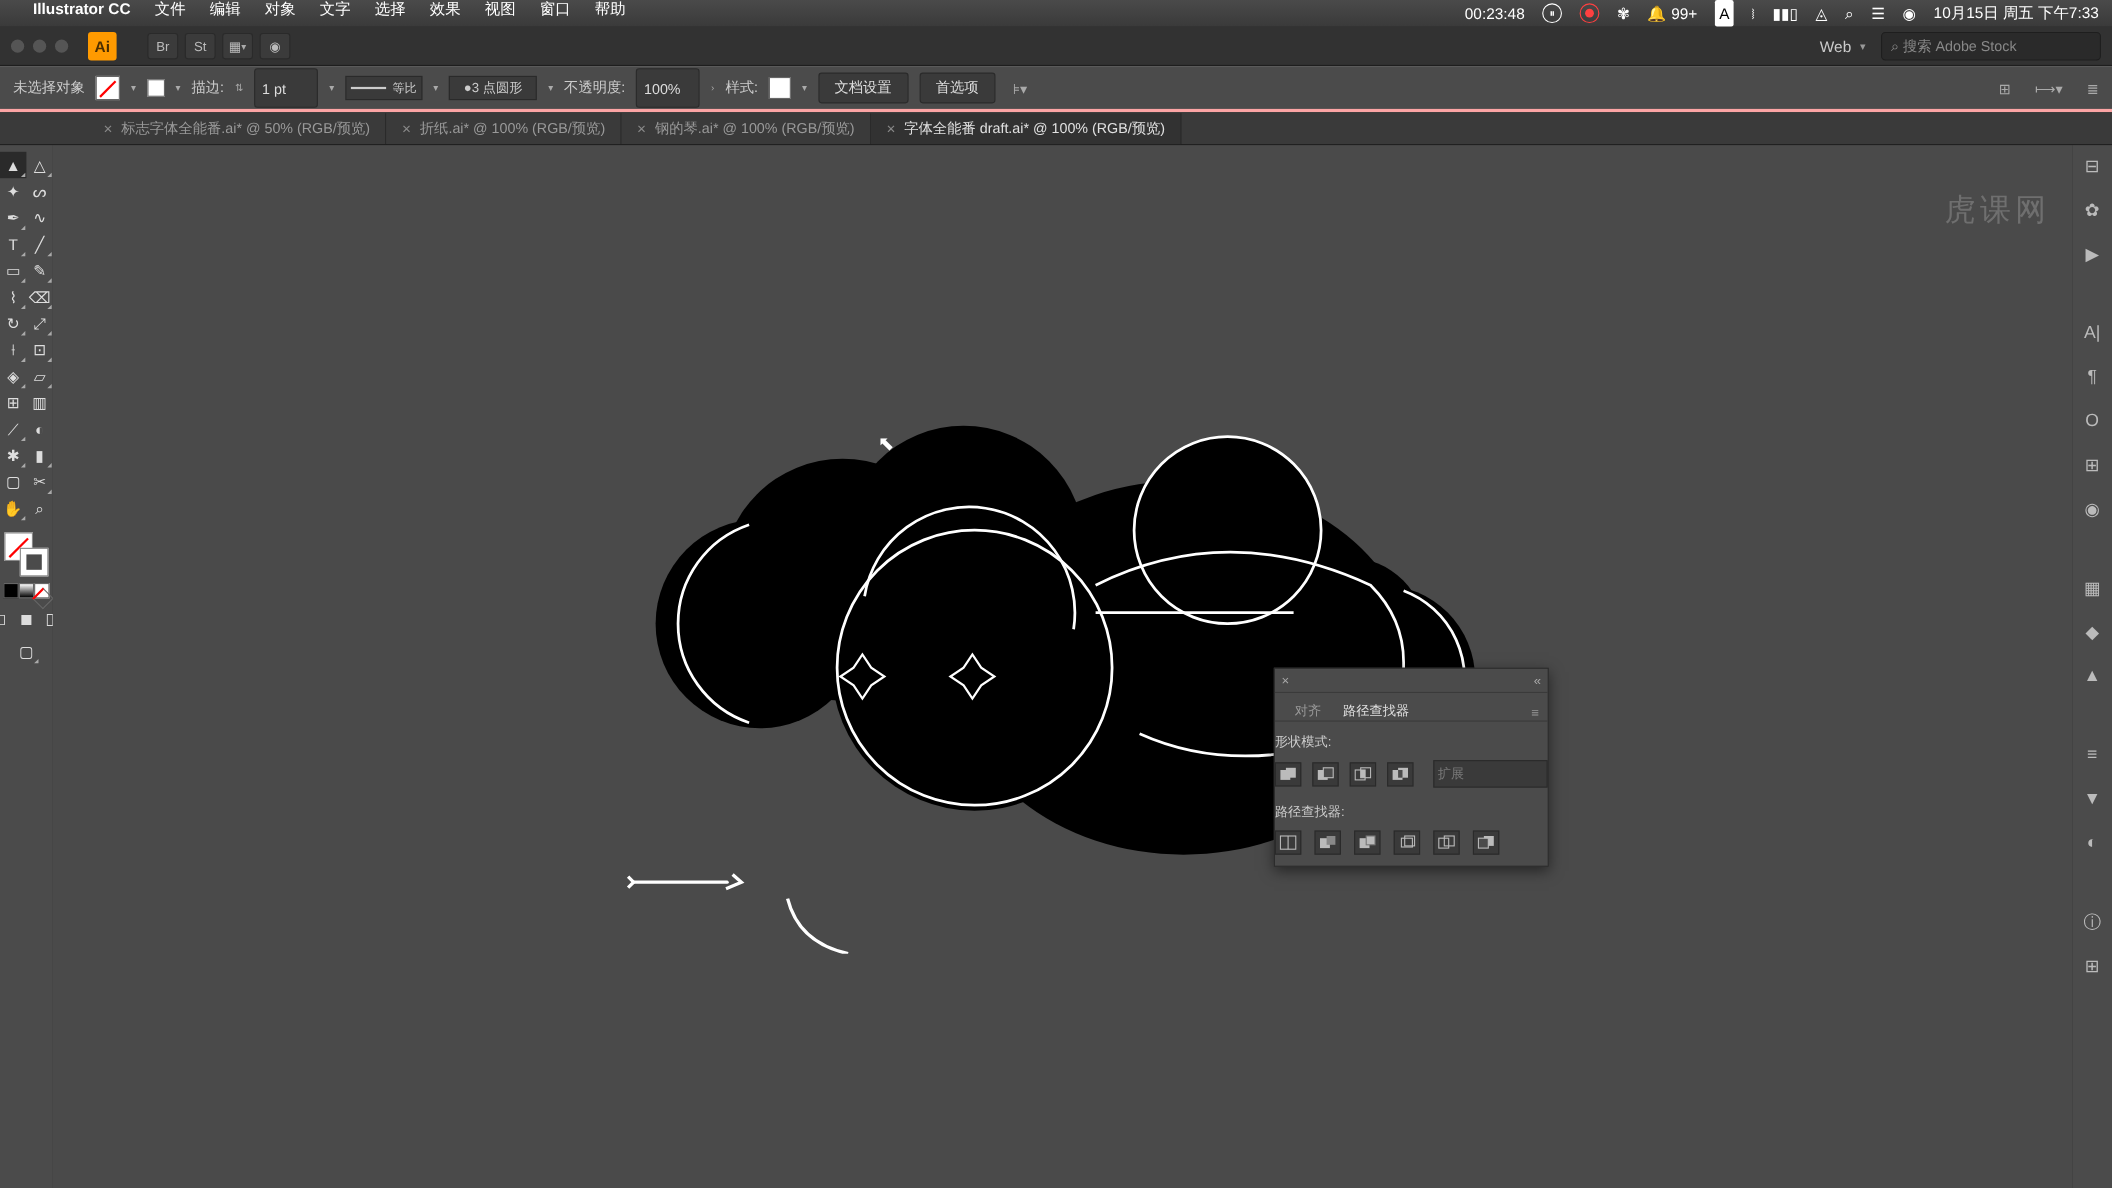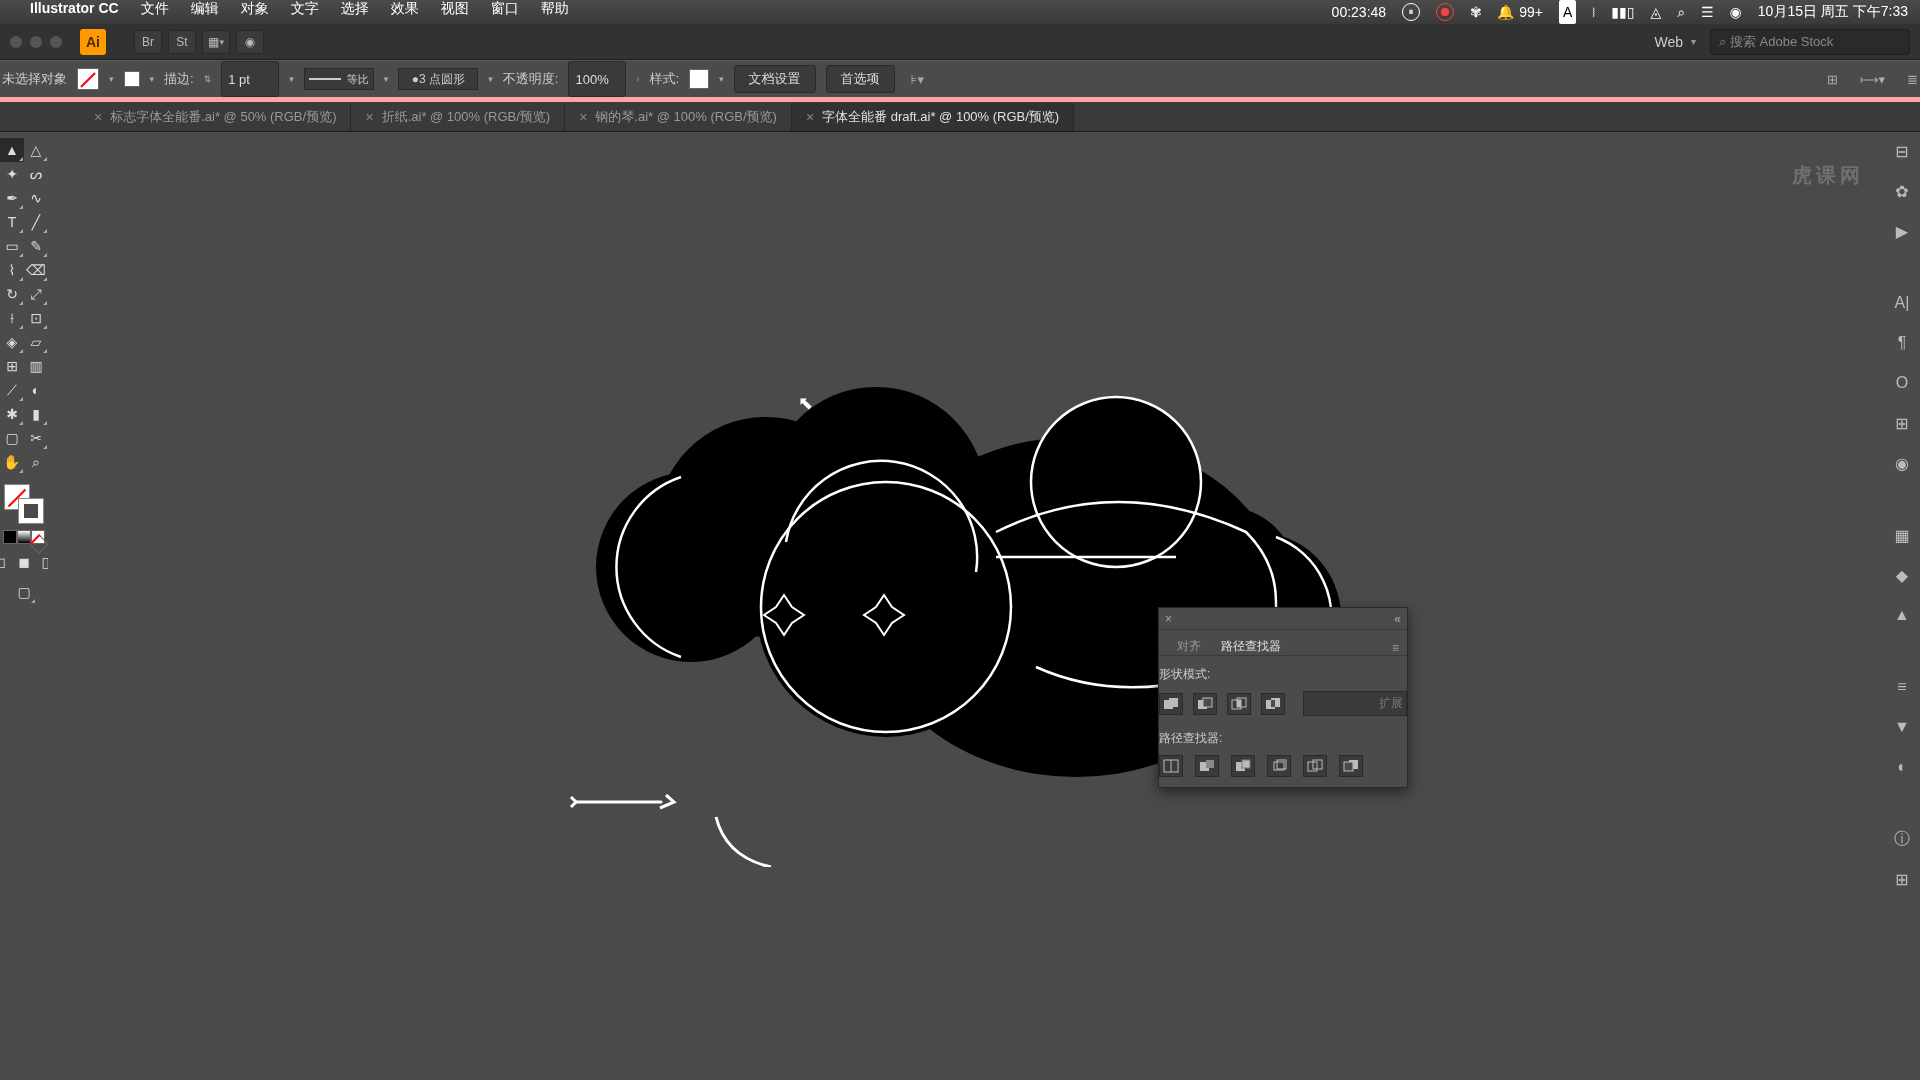--- a/index.html
+++ b/index.html
@@ -15,21 +15,21 @@
 .rec-rec::after{content:"";width:8px;height:8px;background:#ff4040;border-radius:50%}
 .app-header{height:36px;background:#323232;display:flex;align-items:center;padding:0 10px;border-bottom:1px solid #1e1e1e}
 .traffic{display:flex;gap:8px;margin-right:18px}
 .traffic span{width:12px;height:12px;border-radius:50%;background:#555}
 .ai-logo{width:26px;height:26px;background:#ff9a00;color:#4b2e00;font-weight:700;display:flex;align-items:center;justify-content:center;border-radius:3px;margin-right:28px;font-size:14px}
 .hdr-btn{width:28px;height:24px;background:#3b3b3b;border:1px solid #2a2a2a;display:flex;align-items:center;justify-content:center;margin-right:6px;color:#bbb;font-size:12px;border-radius:3px}
 .hdr-spacer{flex:1}
 .doc-profile{color:#ccc;font-size:14px;margin-right:8px}
 .chev{font-size:10px;color:#999;margin-right:14px}
 .search-box{display:flex;align-items:center;background:#2a2a2a;border:1px solid #1e1e1e;border-radius:4px;padding:2px 8px;width:200px;height:26px;color:#888}
-.control-bar{height:42px;background:#4b4b4b;border-top:1px solid #5a5a5a;border-bottom:5px solid #fca5a5;display:flex;align-items:center;padding:0 2px;gap:10px}
+.control-bar{height:42px;background:#4b4b4b;border-top:1px solid #5a5a5a;border-bottom:3px solid #fca5a5;display:flex;align-items:center;padding:0 12px;gap:10px}
 .ctrl-label{color:#ccc;font-size:13px}
 .swatch{width:22px;height:22px;border:1px solid #666;position:relative}
 .swatch.none{background:#fff}
 .swatch.none::after{content:"";position:absolute;left:0;right:0;top:50%;border-top:2px solid red;transform:rotate(-45deg)}
 .swatch.white{background:#fff}
 .mini-chev{font-size:9px;color:#aaa}
 .ctrl-input{background:#3a3a3a;border:1px solid #2a2a2a;color:#ddd;padding:2px 6px;width:58px;height:36px;border-radius:3px;font-size:13px}
 .stroke-prev{width:70px;height:22px;background:#3a3a3a;border:1px solid #2a2a2a;display:flex;align-items:center;padding:0 4px}
 .stroke-prev .line{flex:1;height:2px;background:#ccc}
 .profile-prev{width:80px;height:22px;background:#3a3a3a;border:1px solid #2a2a2a;display:flex;align-items:center;justify-content:center;color:#ccc;font-size:12px}
@@ -61,23 +61,23 @@
 .panel-head .x{color:#aaa;font-size:12px;margin-right:auto}
 .panel-head .coll{color:#aaa;font-size:12px}
 .panel-tabs{display:flex;height:26px;align-items:flex-end;padding:0 8px;border-bottom:1px solid #3a3a3a;font-size:12px}
 .panel-tabs .ptab{padding:0 10px;color:#999}
 .panel-tabs .ptab.active{color:#e0e0e0}
 .panel-tabs .menu-dots{margin-left:auto;color:#999}
 .panel-body{padding:10px 0}
 .panel-label{color:#ccc;font-size:12px;margin-bottom:8px}
 .mode-row{display:flex;gap:10px;align-items:center;margin-bottom:14px}
 .mode-btn{width:24px;height:22px;background:#3a3a3a;border:1px solid #2a2a2a;display:flex;align-items:center;justify-content:center}
-.expand-btn{flex:1;background:#3a3a3a;border:1px solid #2a2a2a;color:#777;text-align:right;padding:3px;font-size:12px;margin-left:8px}
+.expand-btn{flex:1;background:#3a3a3a;border:1px solid #2a2a2a;color:#777;text-align:left;padding:3px;font-size:12px;margin-left:8px}
 .pf-row{display:flex;gap:12px}
-.watermark{position:absolute;right:20px;top:30px;color:rgba(200,200,200,.3);font-size:20px;letter-spacing:4px;font-weight:700;pointer-events:none}
+.watermark{position:absolute;right:20px;top:40px;color:rgba(200,200,200,.3);font-size:28px;letter-spacing:4px;font-weight:400;pointer-events:none}
 </style>
 </head>
 <body>
 
 <div class="menubar">
   <span class="apple"></span>
   <span class="app-name">Illustrator CC</span>
   <span class="menu-item">文件</span>
   <span class="menu-item">编辑</span>
   <span class="menu-item">对象</span>

